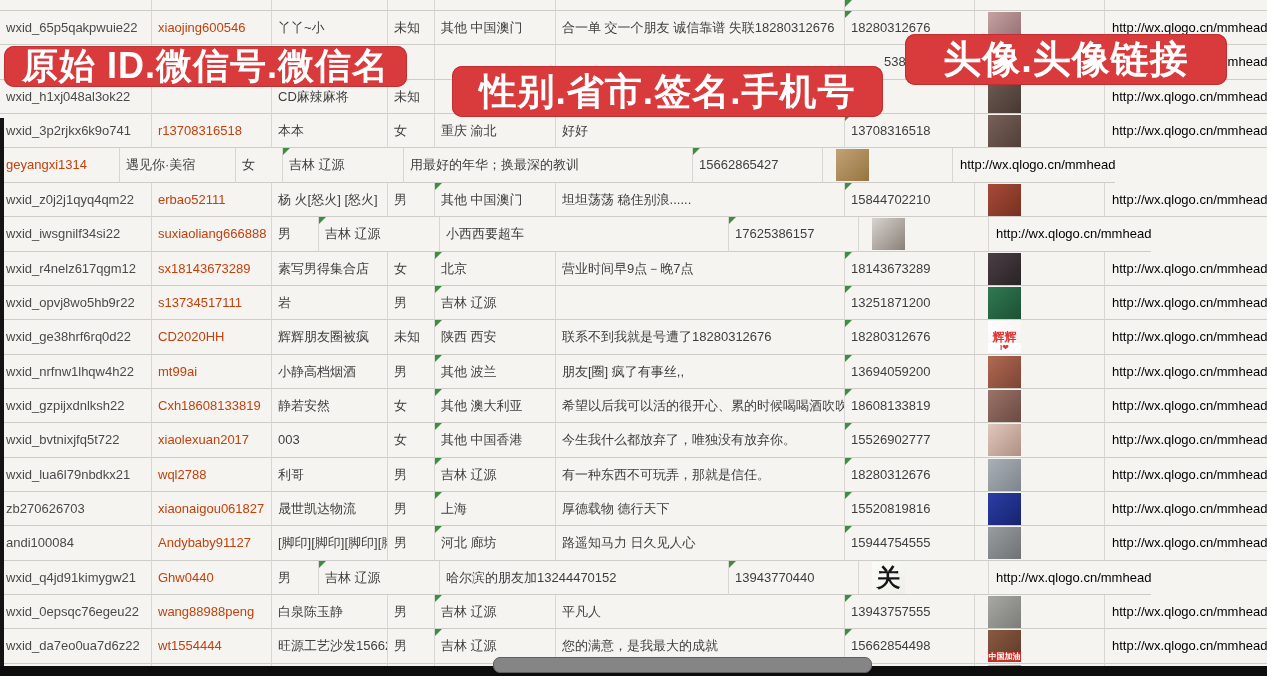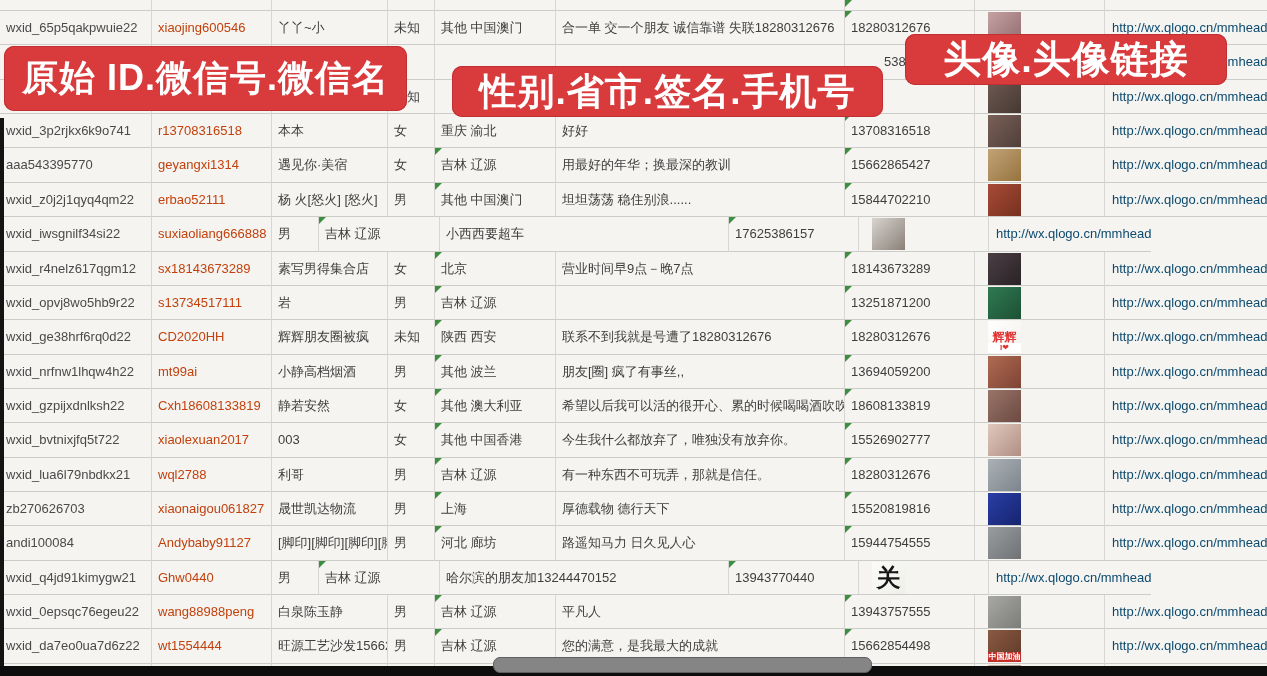--- a/index.html
+++ b/index.html
@@ -13,34 +13,34 @@
         padding-left:6px;font-size:13px;color:#3e3e3e;line-height:33px;
         white-space:nowrap;overflow:hidden;background:#f5f4f1;}
   .c-origid{width:152px;color:#4a4a4a;}
   .c-wxno{width:120px;color:#c2410c;}
   .c-name{width:116px;}
   .c-gender{width:47px;}
   .c-region{width:121px;}
   .c-sig{width:289px;}
   .c-phone{width:130px;}
   .c-avatar{width:130px;padding-left:13px;}
-  .c-url{width:162px;border-right:none;padding-left:7px;color:#0c4a6e;}
+  .c-url{width:162px;border-right:none;padding-left:7px;color:#000000;}
   .cell.indent{padding-left:39px;}
   .tri{position:absolute;top:0;left:0;width:0;height:0;
        border-top:7px solid #3e8e41;border-right:7px solid transparent;}
   .avatar{position:relative;width:33px;height:32px;margin-top:1px;
           display:flex;align-items:center;justify-content:center;
           font-weight:bold;line-height:normal;overflow:hidden;}
   .avatar .strip{position:absolute;left:0;right:0;bottom:0;font-size:8px;
           font-weight:bold;text-align:center;line-height:10px;}
   .banner{position:absolute;z-index:20;background:#d93a3c;border-radius:10px;
           color:#ffffff;font-weight:bold;display:flex;align-items:center;
           justify-content:center;letter-spacing:1px;
           box-shadow:0 0 0 1px #c22f33 inset;}
-  .b1{left:4px;top:46px;width:403px;height:65px;font-size:36px;}
+  .b1{left:4px;top:46px;width:403px;height:41px;font-size:36px;}
   .b2{left:452px;top:46px;width:431px;height:51px;font-size:37px;margin-top:20px;}
   .b3{left:905px;top:34px;width:322px;height:51px;font-size:38px;}
   .left-strip{position:absolute;left:0;top:118px;width:4px;height:548px;
           background:#131313;z-index:25;}
   .bottom-bar{position:absolute;left:0;bottom:0;width:1267px;height:10px;
           background:#0d0d0d;z-index:28;}
   .hscroll-thumb{position:absolute;left:493px;top:657px;width:377px;height:14px;
           background:#858585;border:1px solid #5f5f5f;border-radius:7px;z-index:30;}
 </style>
 </head>
@@ -107,21 +107,20 @@
         <div class="cell c-gender">女</div>
         <div class="cell c-region">重庆 渝北</div>
         <div class="cell c-sig">好好</div>
         <div class="cell c-phone">13708316518<span class="tri"></span></div>
         <div class="cell c-avatar">
           <div class="avatar" style="background: linear-gradient(135deg, rgb(122, 96, 88), rgb(80, 63, 58));"></div>
         </div>
         <div class="cell c-url">http://wx.qlogo.cn/mmhead</div>
       </div>
       <div class="row">
-        <div class="cell c-origid">aaa543395770</div>
         <div class="cell c-wxno">geyangxi1314</div>
         <div class="cell c-name">遇见你·美宿</div>
         <div class="cell c-gender">女</div>
         <div class="cell c-region">吉林 辽源<span class="tri"></span></div>
         <div class="cell c-sig">用最好的年华；换最深的教训</div>
         <div class="cell c-phone">15662865427<span class="tri"></span></div>
         <div class="cell c-avatar">
           <div class="avatar" style="background: linear-gradient(135deg, rgb(194, 163, 119), rgb(150, 116, 63));"></div>
         </div>
         <div class="cell c-url">http://wx.qlogo.cn/mmhead</div>

